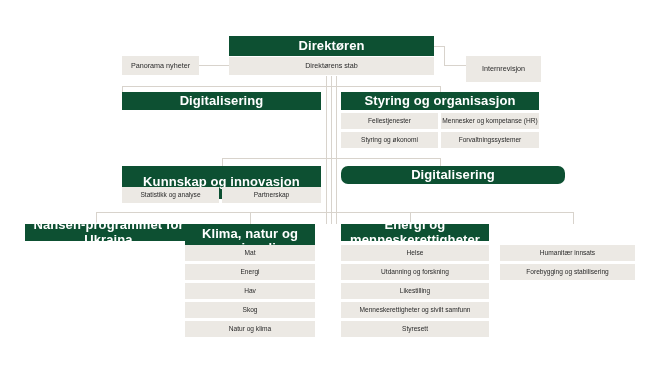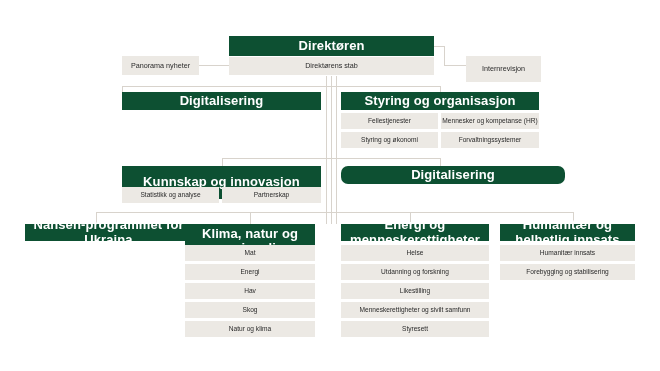--- a/index.html
+++ b/index.html
@@ -194,23 +194,20 @@
   <div class="node light sub" style="left:341px; top:283px; width:148px; height:16px;">
     <span>Likestilling</span>
   </div>
   <div class="node light sub" style="left:341px; top:302px; width:148px; height:16px;">
     <span>Menneskerettigheter og sivilt samfunn</span>
   </div>
   <div class="node light sub" style="left:341px; top:321px; width:148px; height:16px;">
     <span>Styresett</span>
   </div>
 
-  <div class="node green" style="left:500px; top:224px; width:135px; height:17px;">
-    <span>Humanitær og helhetlig innsats</span>
-  </div>
   <div class="node light sub" style="left:500px; top:245px; width:135px; height:16px;">
     <span>Humanitær innsats</span>
   </div>
   <div class="node light sub" style="left:500px; top:264px; width:135px; height:16px;">
     <span>Forebygging og stabilisering</span>
   </div>
 
 </div>
 
 </body></html>

